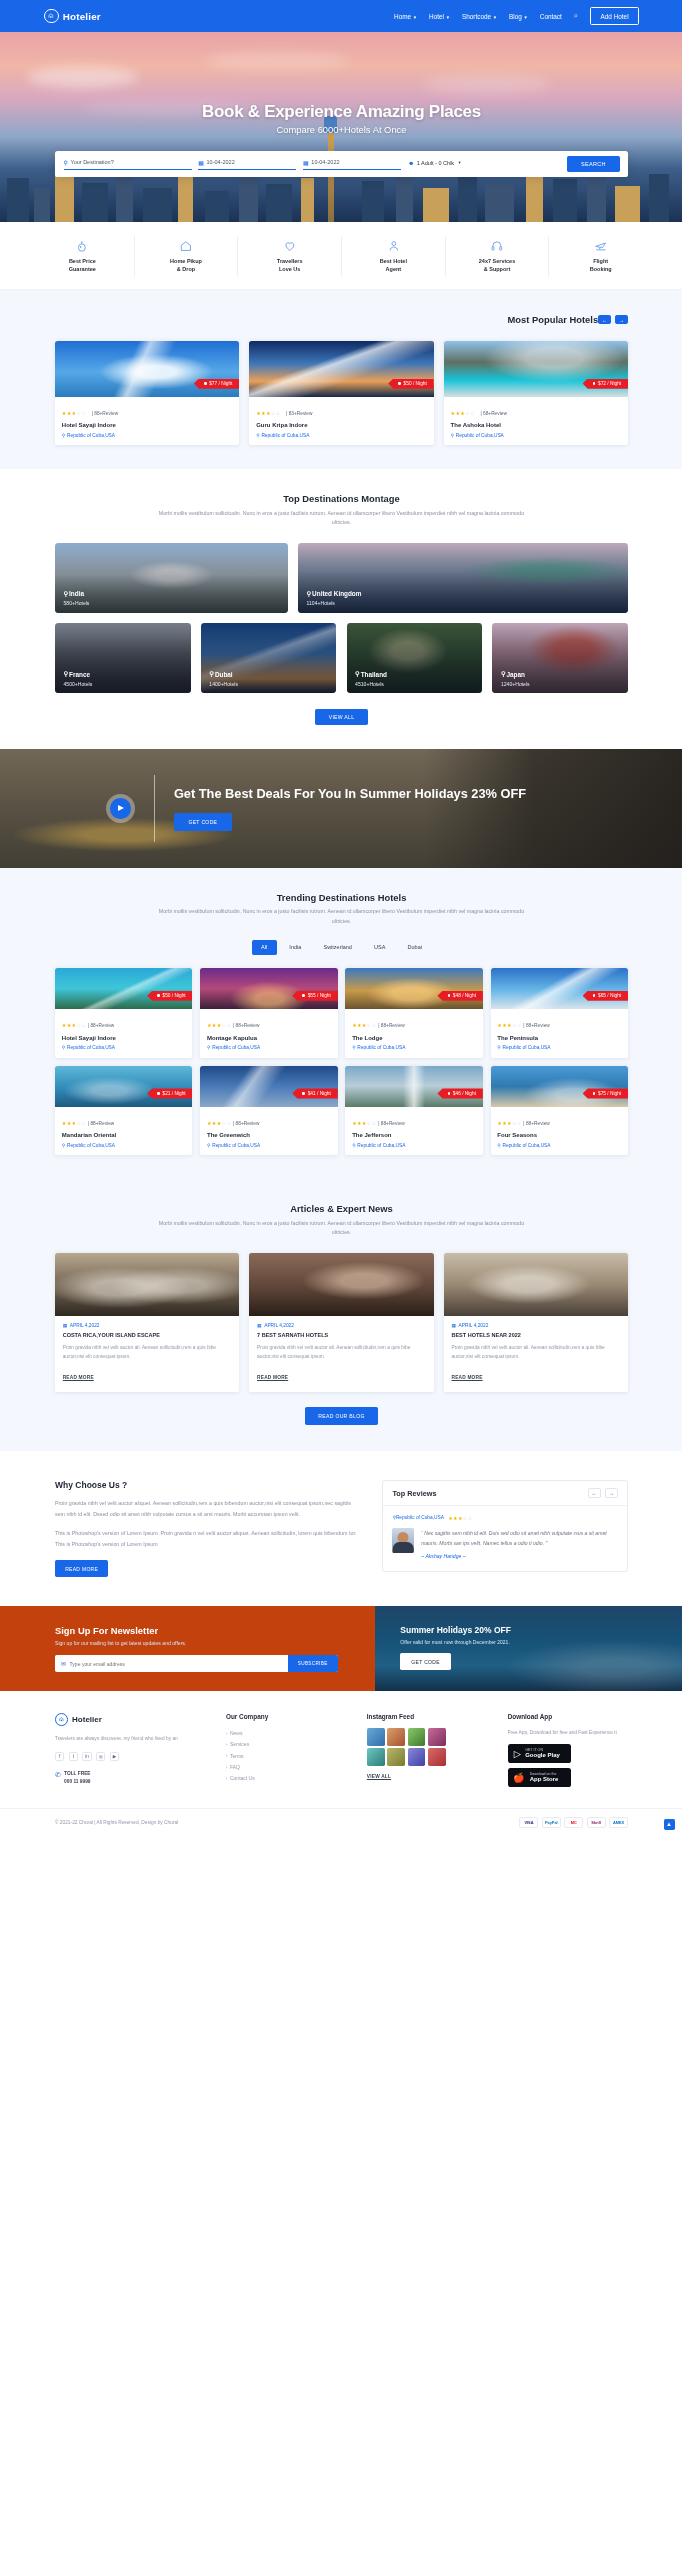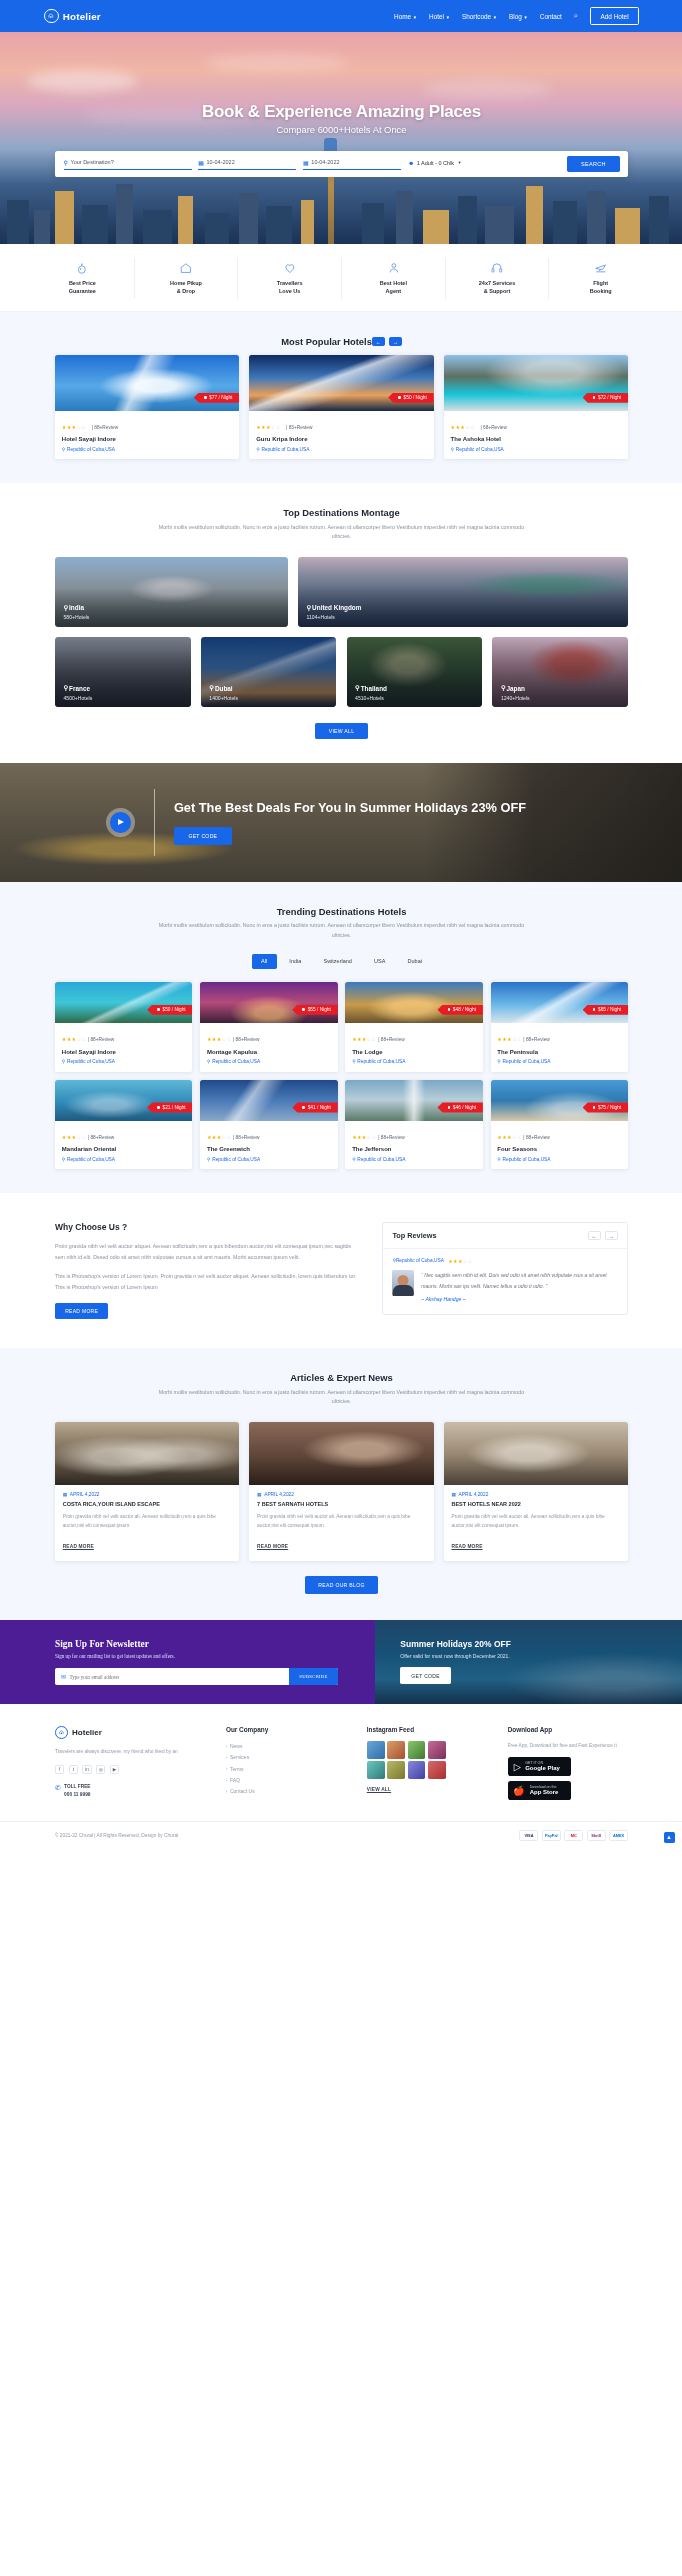--- a/index.html
+++ b/index.html
@@ -29,21 +29,21 @@
   .caret { font-size:4.3px; margin-left:1.7px; }
   .search-ico { color:#fff; font-size:7.7px; cursor:pointer; }
   .add-hotel {
     border:0.9px solid #fff; color:#fff; font-size:6.4px;
     padding:4.3px 9.4px; border-radius:1.7px; background:transparent; cursor:pointer;
     font-family:inherit;
   }
 
   
   .hero {
-    height:212px; position:relative; overflow:hidden;
+    height:190px; position:relative; overflow:hidden;
     background:
       linear-gradient(180deg,#e8a2a8 0%, #f0b6a6 18%, #d9a8c0 35%, #8fa7c8 55%, #3d5f8a 72%, #1b3255 100%);
   }
   .hero-sky { position:absolute; inset:0; }
   .cloud {
     position:absolute; background:rgba(255,255,255,.38); border-radius:50%;
     filter:blur(5.1px);
   }
   .skyline { position:absolute; bottom:0; left:0; right:0; height:94px; }
   .bld { position:absolute; bottom:0; background:#274366; }
@@ -96,21 +96,21 @@
     flex:1; text-align:center; border-right:0.9px solid #eceff4;
     padding:3.4px 1.7px;
   }
   .feat:last-child { border-right:none; }
   .feat svg { display:block; margin:0 auto 5.1px; }
   .feat-label { font-size:5.5px; color:#2b2f3a; line-height:1.45; font-weight:600; }
 
   
   .sec { padding:24px 55px; }
   .sec.alt { background:#f4f7fd; }
-  .sec-head { display:flex; align-items:center; justify-content:center; margin-bottom:8px; }
+  .sec-head { display:flex; align-items:center; justify-content:flex-end; margin-bottom:16px; }
   .sec-title { font-size:9.4px; font-weight:700; color:#1f2533; }
   .sec-title.center { text-align:center; width:100%; }
   .sec-desc {
     text-align:center; font-size:5.3px; color:#8a90a0; line-height:1.8;
     max-width:367px; margin:4.3px auto 0;
   }
   .arrows { display:flex; gap:4.3px; }
   .arrow {
     width:12.8px; height:9.4px; border:0.9px solid #dfe4ee; background:#fff;
     border-radius:1.7px; display:flex; align-items:center; justify-content:center;
@@ -224,21 +224,21 @@
   .art-title { font-size:5.5px; font-weight:700; color:#1f2533; margin-bottom:4.3px; line-height:1.45; }
   .art-text { font-size:4.8px; color:#9199a8; line-height:1.85; margin-bottom:5.1px; }
   .art-link { font-size:4.8px; color:#3a4151; font-weight:700; letter-spacing:0.2px; }
   .read-blog {
     display:block; margin:15.4px auto 0; background:#1867e8; color:#fff; border:none;
     font-size:5.1px; letter-spacing:0.3px; padding:6px 13.7px; border-radius:1.7px; cursor:pointer; font-family:inherit;
   }
 
   
   .news { display:flex; }
-  .news-left { flex:1.1; background:#4c1d95; padding:19px 37px 19px 55px;font-family:Liberation Serif, serif; }
+  .news-left { flex:1.1; background:#c2410c; padding:19px 37px 19px 55px; }
   .news-title { color:#fff; font-size:9.4px; font-weight:700; }
   .news-sub { color:#d6e3fb; font-size:5.1px; margin:4.3px 0 9.4px; }
   .news-form { display:flex; background:#fff; border-radius:1.7px; overflow:hidden; height:17px; align-items:center; padding-left:6px; }
   .news-form .mail-ic { color:#1867e8; font-size:6px; margin-right:3.4px; }
   .news-input { flex:1; border:none; outline:none; font-size:5.1px; color:#9199a8; font-family:inherit; background:transparent; }
   .news-sub-btn { background:#1867e8; color:#fff; border:none; font-size:4.7px; letter-spacing:0.3px; padding:0 10.2px; height:17px; cursor:pointer; font-family:inherit; }
   .news-right {
     flex:1; position:relative; overflow:hidden;
     background:linear-gradient(135deg,#123a63 0%,#1d5e8f 45%,#2a7fae 100%);
     padding:19px 25.6px;
@@ -739,20 +739,72 @@
           <div class="card-name">Four Seasons</div>
           <div class="card-loc">
               <span>⚲</span>
               <span>Republic of Cuba,USA</span>
             </div>
         </div>
       </div>
     </div>
   </div>
 
+  <div class="sec alt" style="padding-top:24px;padding-bottom:25.6px;">
+    <div class="sec-title center">Articles &amp; Expert News</div>
+    <div class="sec-desc">Morbi mollis vestibulum sollicitudin. Nunc in eros a justo facilisis rutrum. Aenean id ullamcorper libero Vestibulum imperdiet nibh vel magna lacinia commodo ultricies.</div>
+
+    <div class="arts" style="margin-top:15.4px;">
+      <div class="art">
+        <div class="art-img" style="background:linear-gradient(180deg,#b8a890 0%,#6e5f4e 55%,#2e2820 100%)">
+          <div class="ph" style="background:radial-gradient(ellipse at 35% 55%,rgba(240,235,225,.55) 0 16%,transparent 42%),radial-gradient(ellipse at 68% 52%,rgba(240,235,225,.5) 0 14%,transparent 40%)"></div>
+        </div>
+        <div class="art-body">
+          <div class="art-date">
+              <span>▦</span>
+              <span>APRIL 4,2022</span>
+            </div>
+          <div class="art-title">COSTA RICA,YOUR ISLAND ESCAPE</div>
+          <div class="art-text">Proin gravida nibh vel velit auctor ali. Aenean sollicitudin,rem a quis bibe auctor,nisi elit consequat ipsum.</div>
+          <a class="art-link" href="#">READ MORE</a>
+        </div>
+      </div>
+      <div class="art">
+        <div class="art-img" style="background:linear-gradient(180deg,#8a6a58 0%,#5e4538 55%,#2a1e18 100%)">
+          <div class="ph" style="background:radial-gradient(ellipse at 62% 44%,rgba(230,200,175,.6) 0 14%,transparent 38%)"></div>
+        </div>
+        <div class="art-body">
+          <div class="art-date">
+              <span>▦</span>
+              <span>APRIL 4,2022</span>
+            </div>
+          <div class="art-title">7 BEST SARNATH HOTELS</div>
+          <div class="art-text">Proin gravida nibh vel velit auctor ali. Aenean sollicitudin,rem a quis bibe auctor,nisi elit consequat ipsum.</div>
+          <a class="art-link" href="#">READ MORE</a>
+        </div>
+      </div>
+      <div class="art">
+        <div class="art-img" style="background:linear-gradient(180deg,#c8bca8 0%,#9a8a74 50%,#4a4038 100%)">
+          <div class="ph" style="background:radial-gradient(ellipse at 46% 50%,rgba(250,245,238,.55) 0 17%,transparent 44%)"></div>
+        </div>
+        <div class="art-body">
+          <div class="art-date">
+              <span>▦</span>
+              <span>APRIL 4,2022</span>
+            </div>
+          <div class="art-title">BEST HOTELS NEAR 2022</div>
+          <div class="art-text">Proin gravida nibh vel velit auctor ali. Aenean sollicitudin,rem a quis bibe auctor,nisi elit consequat ipsum.</div>
+          <a class="art-link" href="#">READ MORE</a>
+        </div>
+      </div>
+    </div>
+
+    <button class="read-blog">READ OUR BLOG</button>
+  </div>
+
   <div class="sec" style="padding-top:29px;padding-bottom:29px;">
     <div class="two-col">
       <div class="wc">
         <h3>Why Choose Us ?</h3>
         <p>Proin gravida nibh vel velit auctor aliquet. Aenean sollicitudin,rem a quis bibendum auctor,nisi elit consequat ipsum,nec sagittis sem nibh id elit. Dssed odio sit amet nibh vulputate cursus a sit amt mauris. Morbi accumsan ipsum velit.</p>
         <p>This is Photoshop's version of Lorem Ipsum. Proin gravida n vel velit auctor aliquet. Aenean sollicitudin, lorem quis bibendum tor. This is Photoshop's version of Lorem Ipsum</p>
         <button class="read-more">READ MORE</button>
       </div>
       <div class="rev-box">
         <div class="rev-head">
@@ -775,72 +827,20 @@
                 <div class="body"></div>
             </div>
             <div>
               <div class="quote">“ Nec sagittis sem nibh id elit. Duis sed odio sit amet nibh vulputate rsus a sit amet mauris. Morbi san ips velit. Namec tellus a odio ti odio. ”</div>
               <div class="quote-author">~ Akshay Handge ~</div>
             </div>
           </div>
         </div>
       </div>
     </div>
-  </div>
-
-  <div class="sec alt" style="padding-top:24px;padding-bottom:25.6px;">
-    <div class="sec-title center">Articles &amp; Expert News</div>
-    <div class="sec-desc">Morbi mollis vestibulum sollicitudin. Nunc in eros a justo facilisis rutrum. Aenean id ullamcorper libero Vestibulum imperdiet nibh vel magna lacinia commodo ultricies.</div>
-
-    <div class="arts" style="margin-top:15.4px;">
-      <div class="art">
-        <div class="art-img" style="background:linear-gradient(180deg,#b8a890 0%,#6e5f4e 55%,#2e2820 100%)">
-          <div class="ph" style="background:radial-gradient(ellipse at 35% 55%,rgba(240,235,225,.55) 0 16%,transparent 42%),radial-gradient(ellipse at 68% 52%,rgba(240,235,225,.5) 0 14%,transparent 40%)"></div>
-        </div>
-        <div class="art-body">
-          <div class="art-date">
-              <span>▦</span>
-              <span>APRIL 4,2022</span>
-            </div>
-          <div class="art-title">COSTA RICA,YOUR ISLAND ESCAPE</div>
-          <div class="art-text">Proin gravida nibh vel velit auctor ali. Aenean sollicitudin,rem a quis bibe auctor,nisi elit consequat ipsum.</div>
-          <a class="art-link" href="#">READ MORE</a>
-        </div>
-      </div>
-      <div class="art">
-        <div class="art-img" style="background:linear-gradient(180deg,#8a6a58 0%,#5e4538 55%,#2a1e18 100%)">
-          <div class="ph" style="background:radial-gradient(ellipse at 62% 44%,rgba(230,200,175,.6) 0 14%,transparent 38%)"></div>
-        </div>
-        <div class="art-body">
-          <div class="art-date">
-              <span>▦</span>
-              <span>APRIL 4,2022</span>
-            </div>
-          <div class="art-title">7 BEST SARNATH HOTELS</div>
-          <div class="art-text">Proin gravida nibh vel velit auctor ali. Aenean sollicitudin,rem a quis bibe auctor,nisi elit consequat ipsum.</div>
-          <a class="art-link" href="#">READ MORE</a>
-        </div>
-      </div>
-      <div class="art">
-        <div class="art-img" style="background:linear-gradient(180deg,#c8bca8 0%,#9a8a74 50%,#4a4038 100%)">
-          <div class="ph" style="background:radial-gradient(ellipse at 46% 50%,rgba(250,245,238,.55) 0 17%,transparent 44%)"></div>
-        </div>
-        <div class="art-body">
-          <div class="art-date">
-              <span>▦</span>
-              <span>APRIL 4,2022</span>
-            </div>
-          <div class="art-title">BEST HOTELS NEAR 2022</div>
-          <div class="art-text">Proin gravida nibh vel velit auctor ali. Aenean sollicitudin,rem a quis bibe auctor,nisi elit consequat ipsum.</div>
-          <a class="art-link" href="#">READ MORE</a>
-        </div>
-      </div>
-    </div>
-
-    <button class="read-blog">READ OUR BLOG</button>
   </div>
 
   <div class="news">
     <div class="news-left">
       <div class="news-title">Sign Up For Newsletter</div>
       <div class="news-sub">Sign up for our mailing list to get latest updates and offers.</div>
       <div class="news-form">
         <span class="mail-ic">✉</span>
         <input class="news-input" type="text" placeholder="Type your email address" style="">
         <button class="news-sub-btn">SUBSCRIBE</button>

